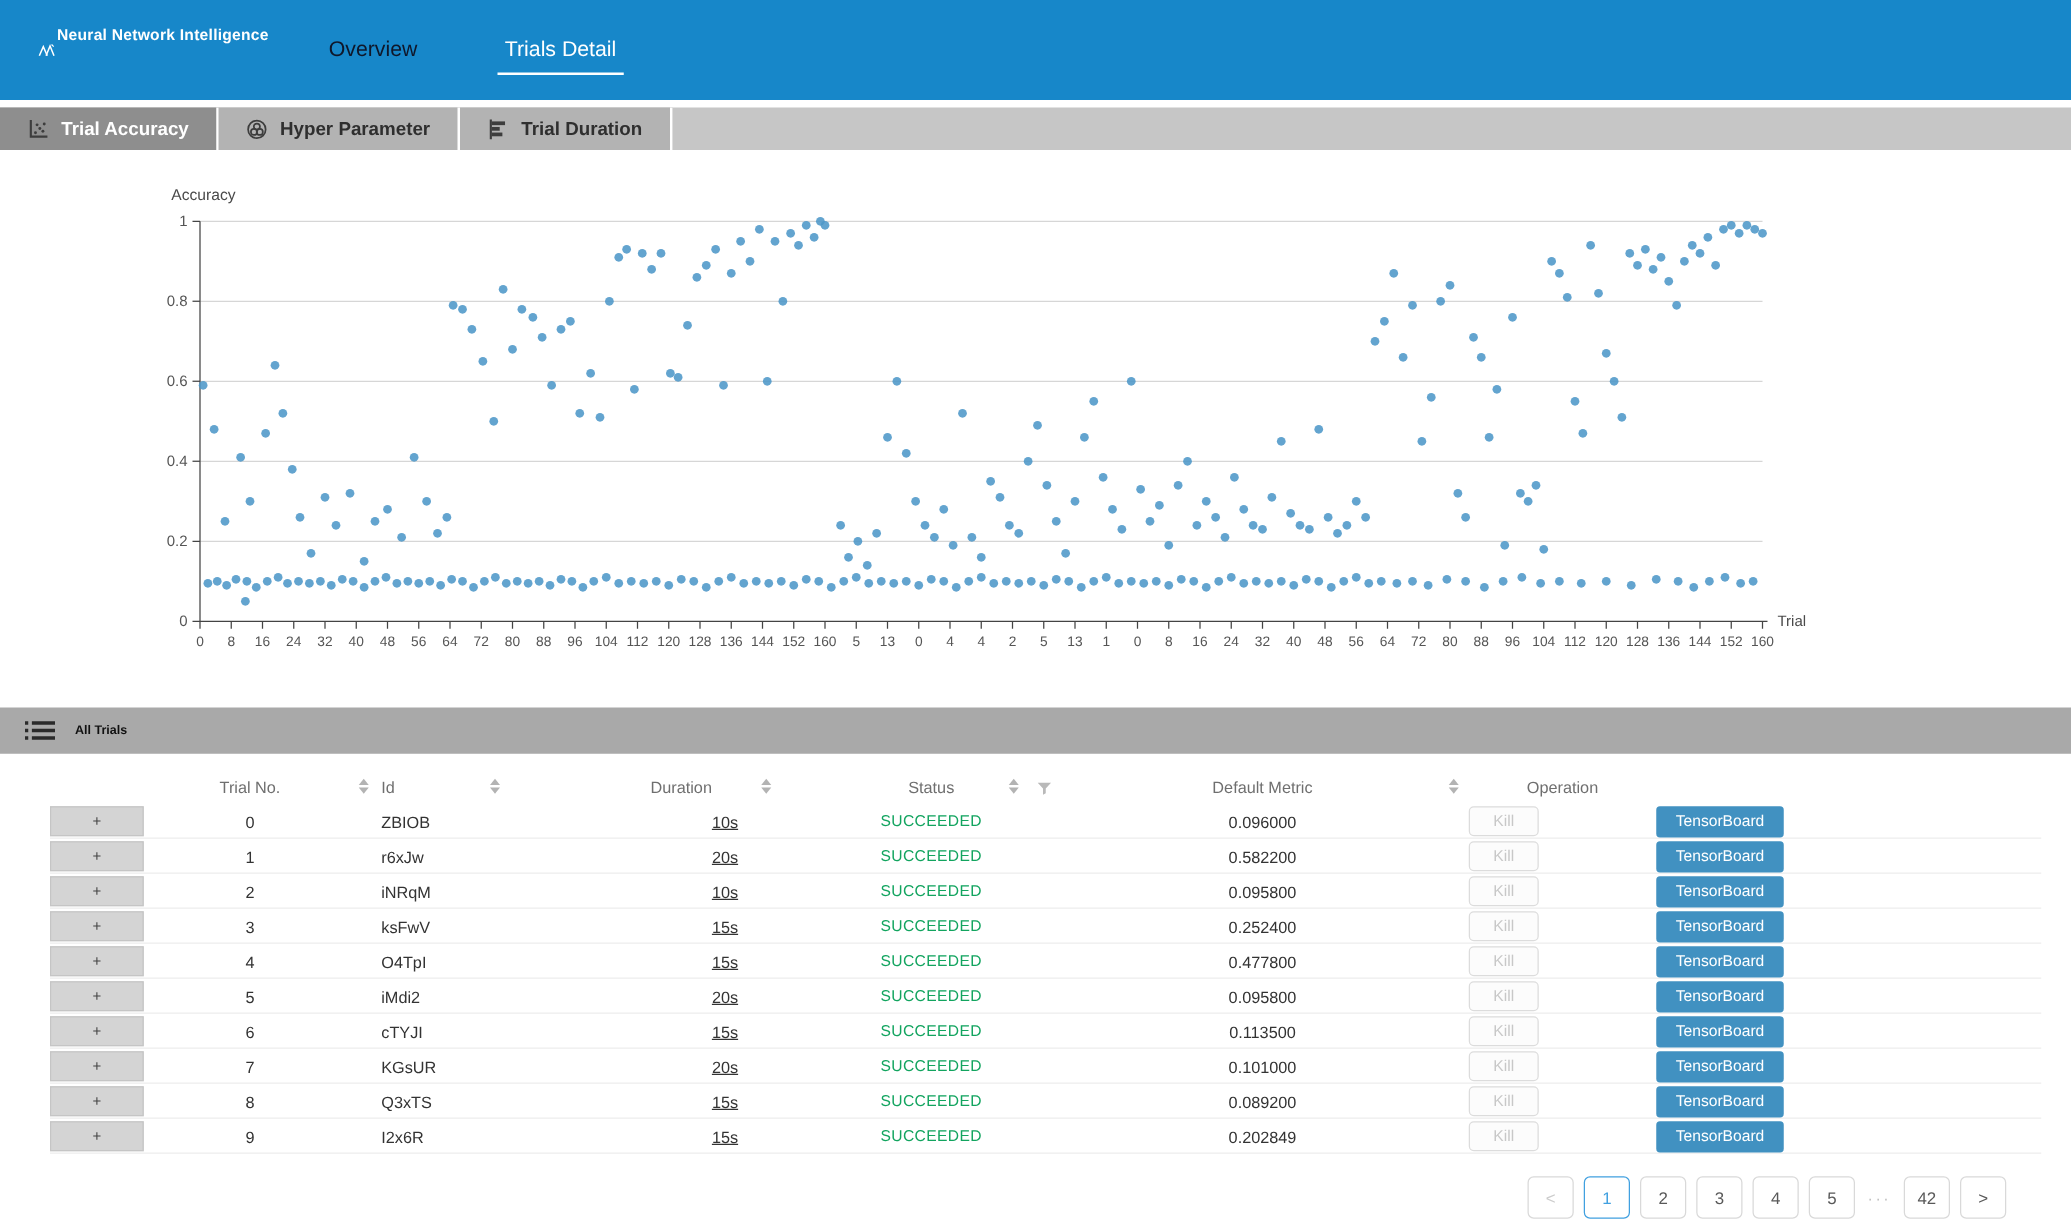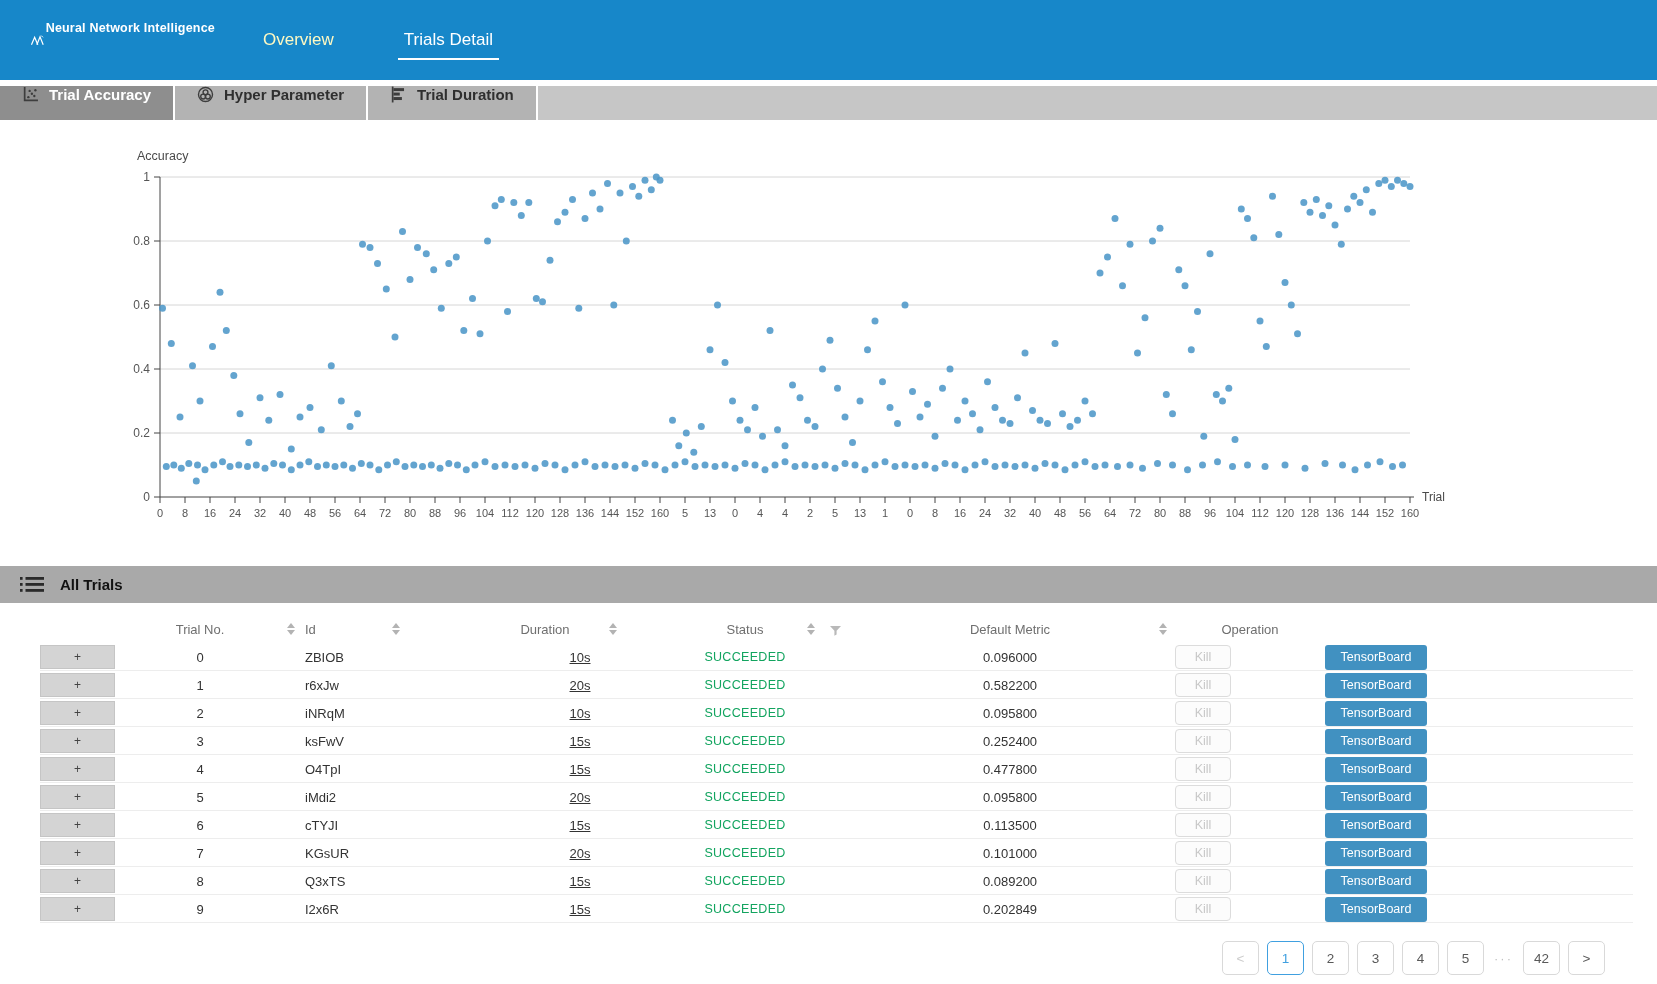--- a/index.html
+++ b/index.html
@@ -5,38 +5,38 @@
   * { box-sizing: border-box; margin: 0; padding: 0; }
   html,body { width:1657px; height:984px; overflow:hidden; background:#fff;
               font-family:"Liberation Sans", sans-serif; }
 
   
   .navbar { height:80px; background:#1787c9; display:flex; align-items:center; }
   .brand { margin-left:30px; width:185px; display:flex; flex-direction:row; align-items:flex-start; }
   .brand svg { display:block; }
   .brand-text { color:#fff; font-size:12.5px; font-weight:bold; letter-spacing:.2px; margin-top:2px; white-space:nowrap; }
   .nav-tabs { display:flex; gap:58px; margin-left:42px; align-items:center; }
-  .nav-tab { color:#fef9c3; font-size:17px; padding:10px 6px 8px; border-bottom:2px solid transparent; cursor:pointer; }
+  .nav-tab { color:#0f172a; font-size:17px; padding:10px 6px 8px; border-bottom:2px solid transparent; cursor:pointer; }
   .nav-tab.active { color:#fff; border-bottom:2px solid #fff; }
 
   
   .subtabs { margin-top:6px; height:34px; background:#c6c6c6; display:flex; }
-  .subtab { display:flex; align-items:flex-start; gap:10px; padding:0 22px; background:#b3b3b3;
+  .subtab { display:flex; align-items:center; gap:10px; padding:0 22px; background:#b3b3b3;
             border-right:2px solid #fff; font-size:15px; font-weight:600; color:#2f2f2f; cursor:pointer; }
   .subtab.active { background:#8e8e8e; color:#fff; }
   .subtab svg { flex:0 0 auto; }
 
   
   .chart-section svg { display:block; }
   .chart-section text { font-family:"Liberation Sans", sans-serif; }
 
   
   .alltrials-bar { margin-top:21px; height:37px; background:#a9a9a9; display:flex; align-items:center;
                    padding-left:20px; gap:16px; }
-  .alltrials-title { font-size:15px; font-weight:bold; color:#111; }
+  .alltrials-title { font-size:10px; font-weight:bold; color:#111; }
 
   
   .table-wrap { margin:12px 24px 0;padding-left:16px; }
   .tgrid { display:grid; grid-template-columns:75px 170px 160px 200px 200px 330px 150px 1fr; align-items:center; }
   .thead { height:28px; }
   .hcell { position:relative; display:flex; align-items:center; justify-content:center;
            color:#6f6f6f; font-size:13px; height:28px; cursor:pointer; }
   .hcell.h-id { justify-content:flex-start; padding-left:20px; }
   .sort { position:absolute; display:flex; flex-direction:column; gap:2px; }
   .sort i { display:block; width:0; height:0; border-left:4px solid transparent; border-right:4px solid transparent; }

